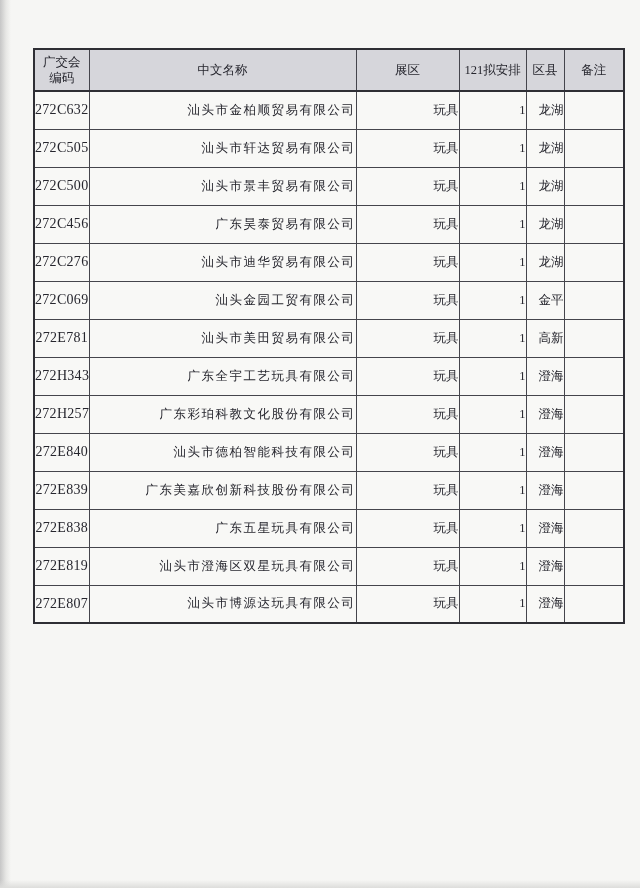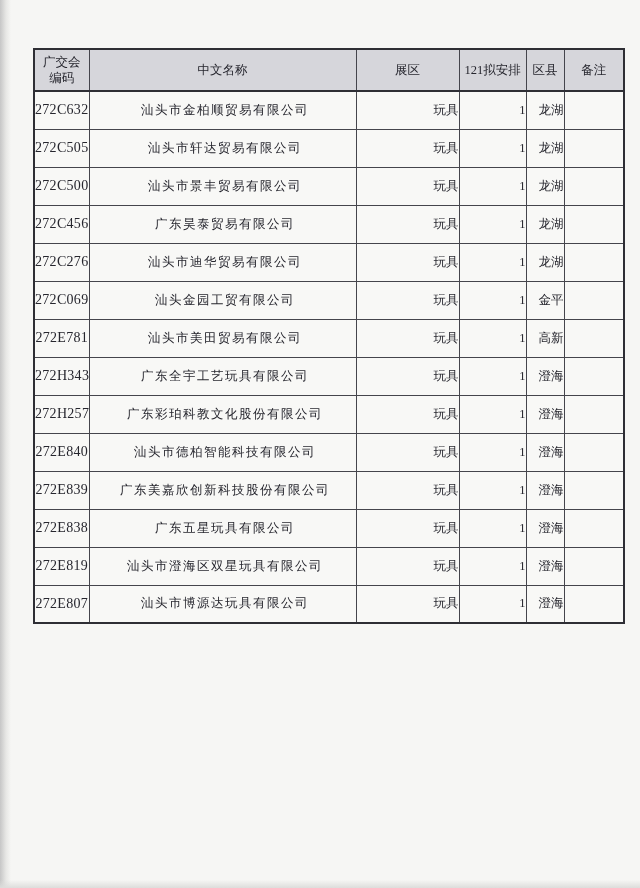--- a/index.html
+++ b/index.html
@@ -65,21 +65,21 @@
   }
   .fair-table td {
     font-size: 12.5px;
   }
   td.c-code {
     text-align: center;
     font-size: 14px;
     letter-spacing: 0.3px;
   }
   td.c-name {
-    text-align: center;
+    text-align: right;
     padding-left: 5px;
     letter-spacing: 1.5px;
     margin-top: 6px;
   }
   td.c-zone,
   td.c-plan,
   td.c-dist {
     text-align: right;
   }
   .page-footer {

